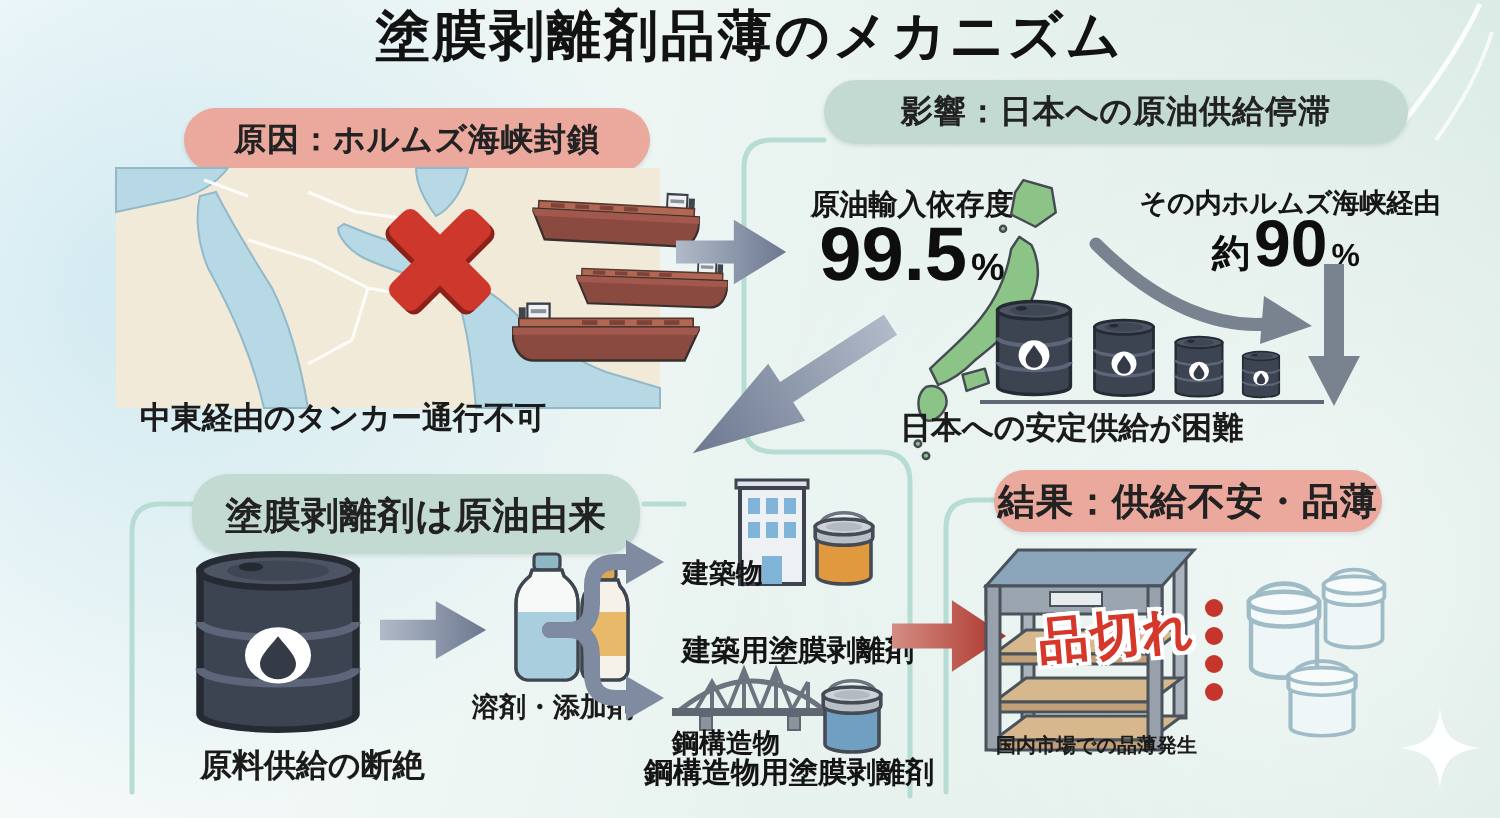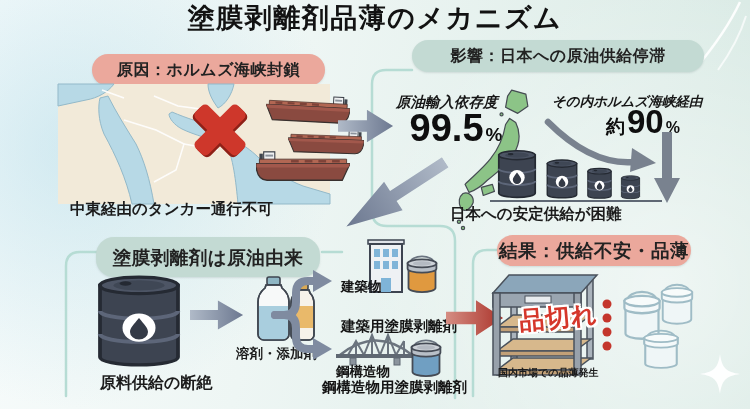--- a/index.html
+++ b/index.html
@@ -10,21 +10,21 @@
     background:radial-gradient(circle at 10% 36%, rgba(165,213,229,.45), rgba(165,213,229,0) 36%),
                radial-gradient(circle at 88% 70%, rgba(255,255,255,.55), rgba(255,255,255,0) 42%);}
   .abs{position:absolute;}
   .title{left:0;top:8;width:750px;text-align:center;font-size:27px;font-weight:800;
     letter-spacing:1.5px;color:#121212;}
   .badge{display:flex;align-items:center;justify-content:center;border-radius:18px;
     font-weight:bold;font-size:16px;color:#222;letter-spacing:.5px;box-shadow:0 1px 2px rgba(90,110,110,.18);}
   .badge.pink{background:#eba89c;}
   .badge.teal{background:#c3dad3;}
   .cap{font-weight:bold;color:#1b1b1b;text-align:left;}
-  .statlabel{font-weight:bold;font-size:14.5px;text-align:left;color:#161616;font-style:italic;}
+  .statlabel{font-weight:bold;font-size:14.5px;text-align:center;color:#161616;}
   .bignum{display:flex;align-items:baseline;justify-content:center;color:#0e0e0e;}
   .bignum .v{font-size:38px;font-weight:900;letter-spacing:0px;line-height:1;}
   .bignum .u{font-size:19px;font-weight:800;margin-left:2px;}
   .bignum .p{font-size:19px;font-weight:800;margin-right:2px;}
   .bignum.mid .v{font-size:33px;}
   .bignum.mid .u{font-size:16px;}
   .soldout{font-size:25px;font-weight:900;color:#d5372b;letter-spacing:1px;
     transform:rotate(-5deg);white-space:nowrap;
     text-shadow:-2px -2px 0 #fff,2px -2px 0 #fff,-2px 2px 0 #fff,2px 2px 0 #fff,
       0 -2px 0 #fff,0 2px 0 #fff,-2px 0 0 #fff,2px 0 0 #fff;}

